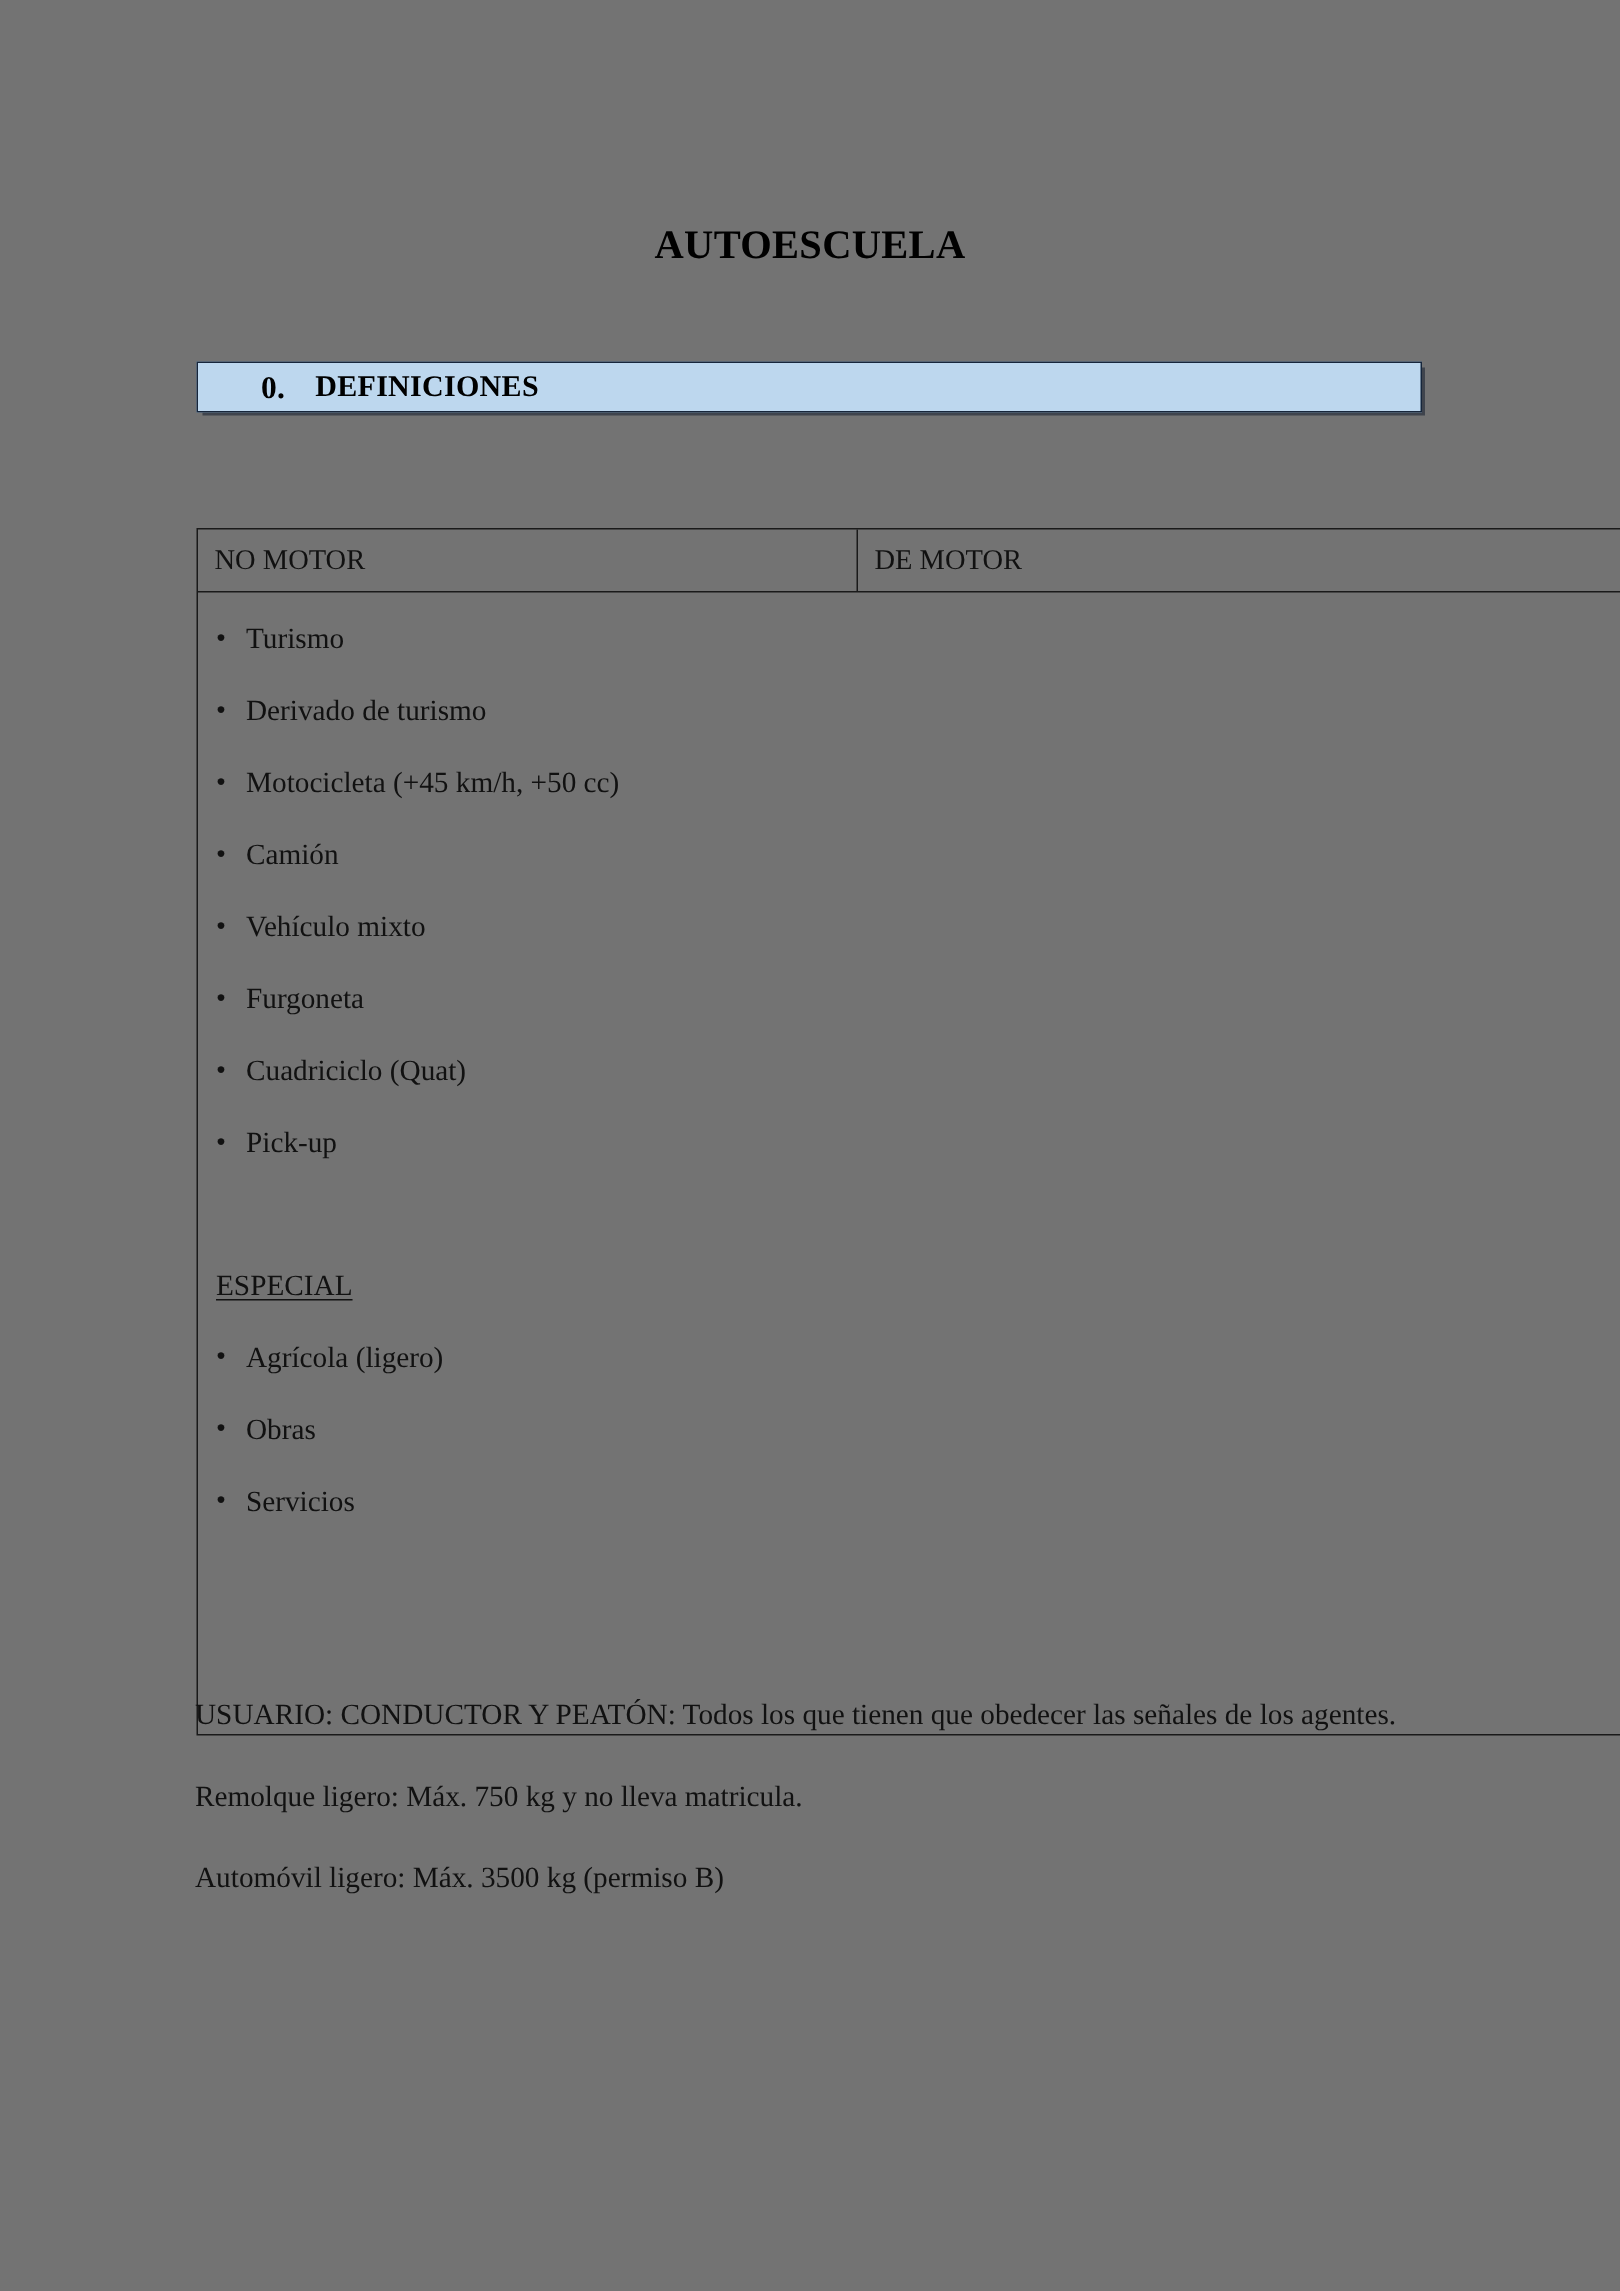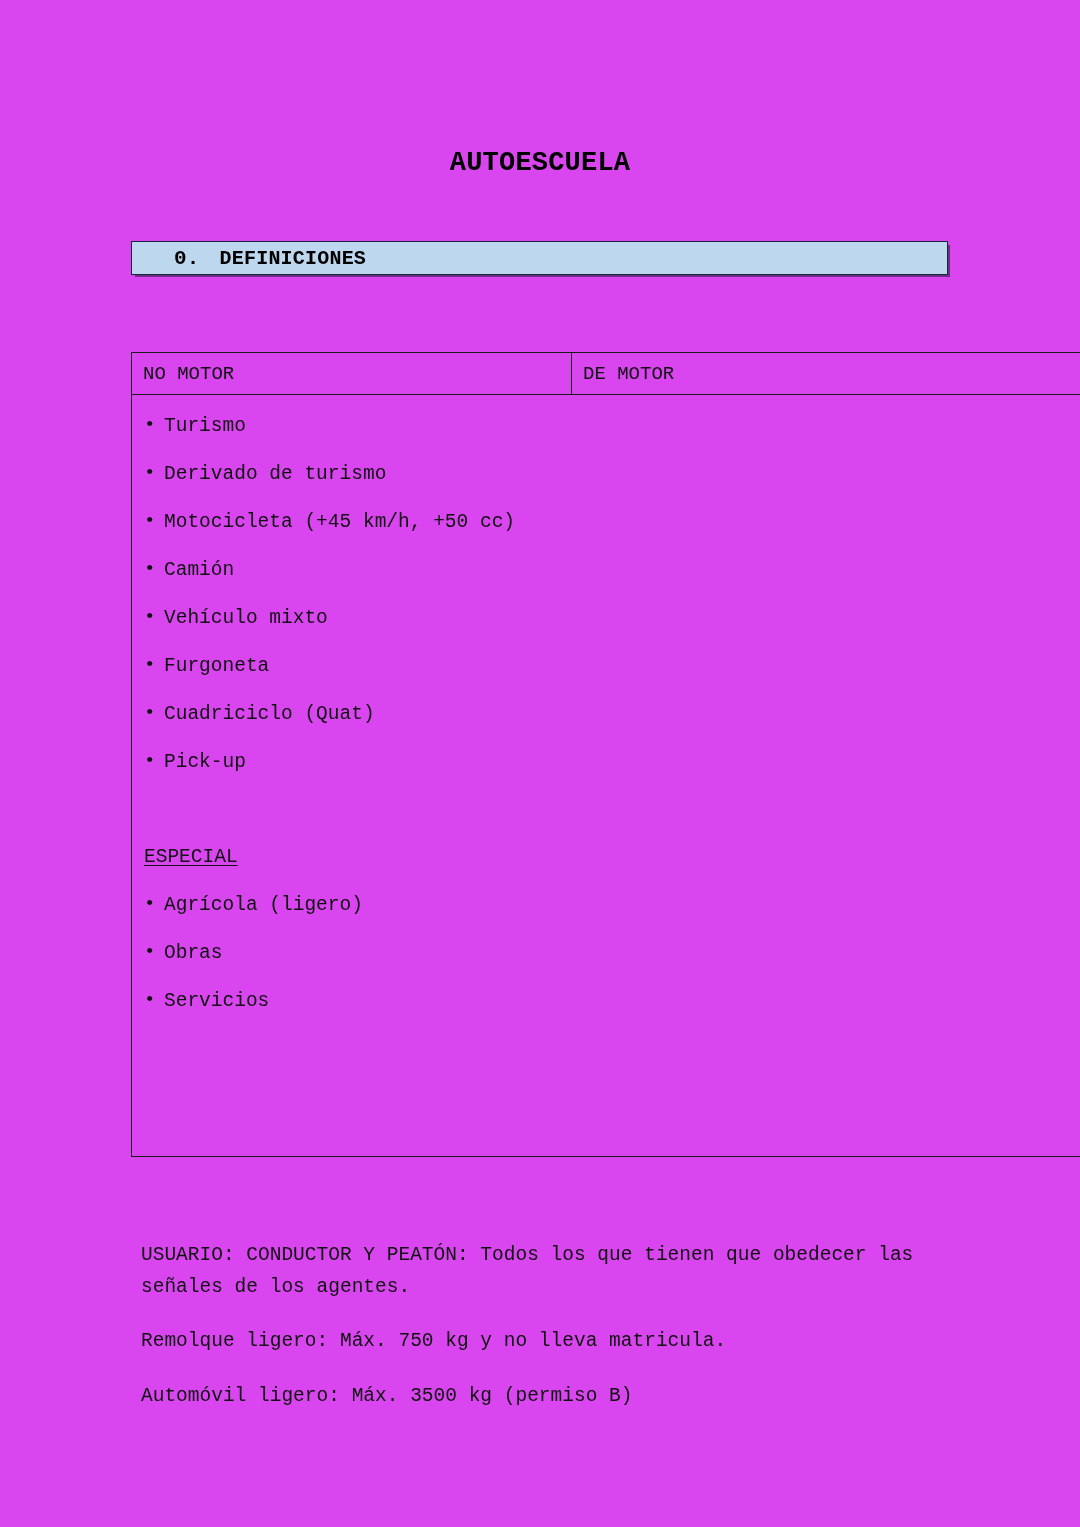--- a/index.html
+++ b/index.html
@@ -5,22 +5,22 @@
   html, body {
     margin: 0;
     padding: 0;
     background: #ffffff;
   }
 
   .page {
     position: relative;
     width: 1080px;
     height: 1527px;
-    background: #d946ef;
-    font-family: Liberation Mono, monospace;
+    background: #737373;
+    font-family: Liberation Serif, serif;
     color: #0d0d0d;
     overflow: hidden;
     box-sizing: border-box;
   }
 
   
   .doc-title {
     position: absolute;
     top: 130px;
     left: 0;
@@ -138,24 +138,23 @@
     text-underline-offset: 3px;
     margin: 0 0 28.5px 2px;
   }
   .list-gap {
     height: 47px;
   }
 
   
   .notes {
     position: absolute;
-    top: 1240px;
+    top: 1128px;
     left: 130px;
     width: 830px;
-    margin-left: 11px;
   }
   .notes p {
     margin: 0 0 23px 0;
     font-size: 19.5px;
     line-height: 1.62;
     color: #111111;
   }
 </style>
 </head>
 <body>

